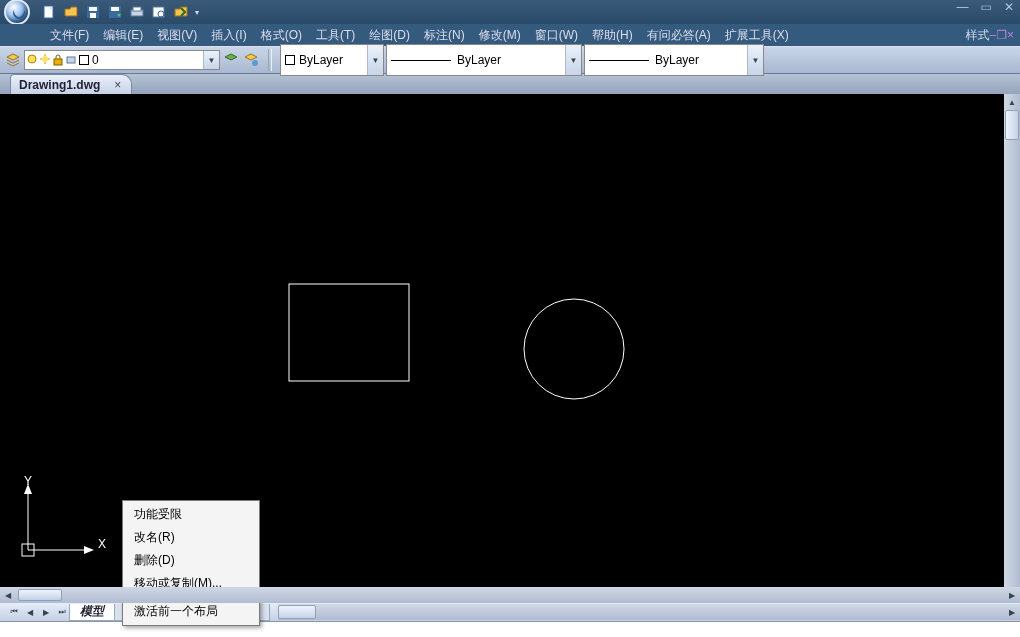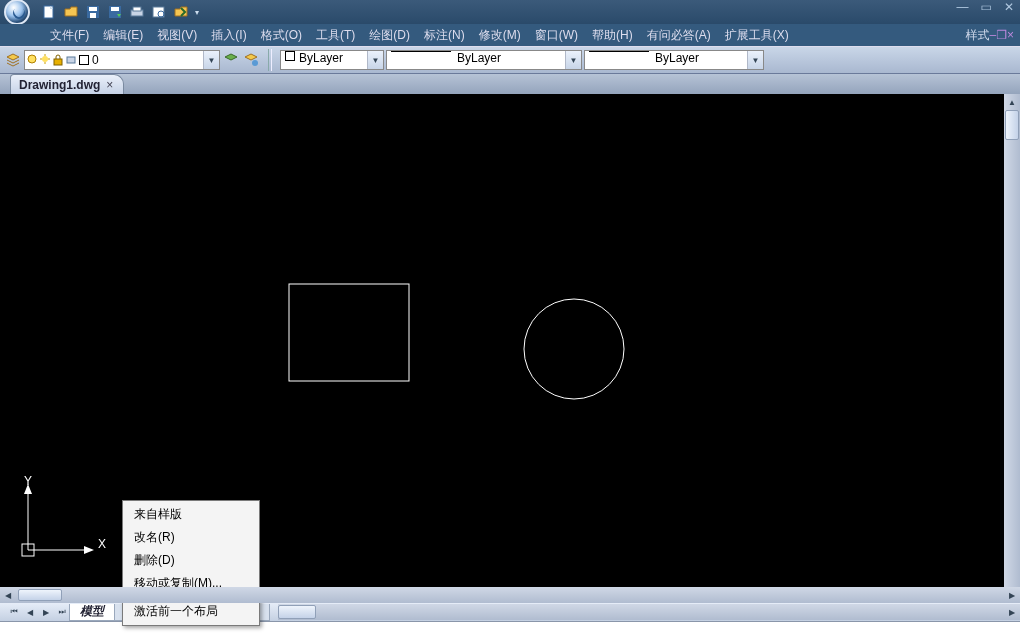--- a/index.html
+++ b/index.html
@@ -19,31 +19,31 @@
 .menu-bar { height: 22px; background: #345a7e; display: flex; align-items: center; padding-left: 44px; gap: 2px; color: #dde; position: relative; }
 .menu-item { padding: 2px 6px; cursor: pointer; }
 .menu-right { position: absolute; right: 6px; display: flex; color: #b8d; font-size: 12px; align-items:center;}
 .menu-right .mini{cursor:pointer;}
 
 .prop-bar { height: 28px; background: linear-gradient(to bottom,#c9d6e8,#a9b8d0); border-top:1px solid #dde; border-bottom:1px solid #6a7a9a; display: flex; align-items: center; padding: 0 4px; gap: 8px; }
 .prop-group { display: flex; align-items: center; gap: 2px; }
 .small-ico { width:18px;height:18px;display:flex;align-items:center;justify-content:center;cursor:pointer;}
 .layer-dd { height: 20px; background: #fff; border: 1px solid #888; width: 196px; display: flex; align-items: center; padding: 0 2px; gap: 3px; position: relative; cursor:pointer;}
 .layer-dd .tri, .combo .tri { position: absolute; right: 0; width: 16px; height: 100%; background: linear-gradient(to bottom,#eaf1fb,#c8d5e8); border-left:1px solid #b0b8c8; display:flex;align-items:center;justify-content:center;font-size:8px;color:#345;}
-.combo { height: 20px; background: #fff; border: 1px solid #888; display: flex; padding: 0 4px; position: relative; cursor:pointer;}
+.combo { height: 32px; background: #fff; border: 1px solid #888; display: flex; align-items: center; padding: 0 4px; position: relative; cursor:pointer;}
 .combo.color { width: 104px; }
 .combo.ltype { width: 196px; }
 .combo.lweight { width: 180px; }
 .line-sample { height: 1px; width: 60px; background: #000; margin-right: 6px; }
 .line-sample.thin { height:1px; }
 .sq-swatch { width:10px;height:10px;border:1px solid #000;background:#fff;margin-right:4px;}
 .sep { width:4px;height:22px;border-left:1px solid #8aa; border-right:1px solid #eef;}
 
 .tab-strip { height: 20px; background: linear-gradient(to bottom,#b6c3d6,#94a4bc); display:flex;align-items:flex-end;padding-left:10px;}
-.file-tab { background: linear-gradient(to bottom,#eaf0fa,#c6d2e6); border:1px solid #7a8aa0;border-bottom:none;border-radius:4px 10px 0 0;height:20px;padding:0 10px 0 8px;display:flex;align-items:center;gap:6px;font-weight:bold;font-family:Tahoma,Arial;color:#223;}
+.file-tab { background: linear-gradient(to bottom,#eaf0fa,#c6d2e6); border:1px solid #7a8aa0;border-bottom:none;border-radius:4px 10px 0 0;height:20px;padding:0 10px 0 8px;display:flex;align-items:center;gap:14px;font-weight:bold;font-family:Tahoma,Arial;color:#223;}
 .file-tab .closex{cursor:pointer;font-weight:normal;color:#445;}
 
 .canvas-area { position: relative; background: #000; height: 509px; }
 .vp-scroll-v { position:absolute;right:0;top:0;bottom:0;width:16px;background:linear-gradient(to right,#d0d8e6,#b0bcd0);}
 .vp-scroll-v .thumb{position:absolute;top:0;left:1px;right:1px;height:30px;background:linear-gradient(to right,#eef4fc,#c4d2e8);border:1px solid #90a0b8;border-radius:2px;}
 .vp-scroll-v .arr{position:absolute;left:0;right:0;height:16px;display:flex;align-items:center;justify-content:center;font-size:8px;color:#345;}
 .vp-scroll-h { position:absolute;left:0;right:0;bottom:0;height:16px;background:linear-gradient(to bottom,#d0d8e6,#b0bcd0);display:flex;align-items:center;}
 .vp-scroll-h .arr{width:16px;height:16px;display:flex;align-items:center;justify-content:center;font-size:8px;color:#345;cursor:pointer;}
 .vp-scroll-h .thumb{height:12px;flex:0 0 44px;background:linear-gradient(to bottom,#eef4fc,#c4d2e8);border:1px solid #90a0b8;border-radius:2px;margin:0 2px;}
 
@@ -231,21 +231,21 @@
       <polygon points="10,4 6,14 14,14" fill="#fff"></polygon>
       <line x1="10" y1="70" x2="70" y2="70" stroke="#fff"></line>
       <polygon points="76,70 66,66 66,74" fill="#fff"></polygon>
       <rect x="4" y="64" width="12" height="12" fill="none" stroke="#fff"></rect>
     </svg>
     <span style="position:absolute;left:6px;top:-6px">Y</span>
     <span style="position:absolute;left:80px;top:57px">X</span>
   </div>
 
   <div class="ctx-menu">
-    <div class="ctx-item">来自样版</div>
+    <div class="ctx-item">功能受限</div>
     <div class="ctx-item">改名(R)</div>
     <div class="ctx-item">删除(D)</div>
     <div class="ctx-item">移动或复制(M)...</div>
     <div class="ctx-sep"></div>
     <div class="ctx-item">激活前一个布局</div>
 
   </div>
 
   <div class="vp-scroll-v">
     <div class="arr" style="top:0">▲</div>

